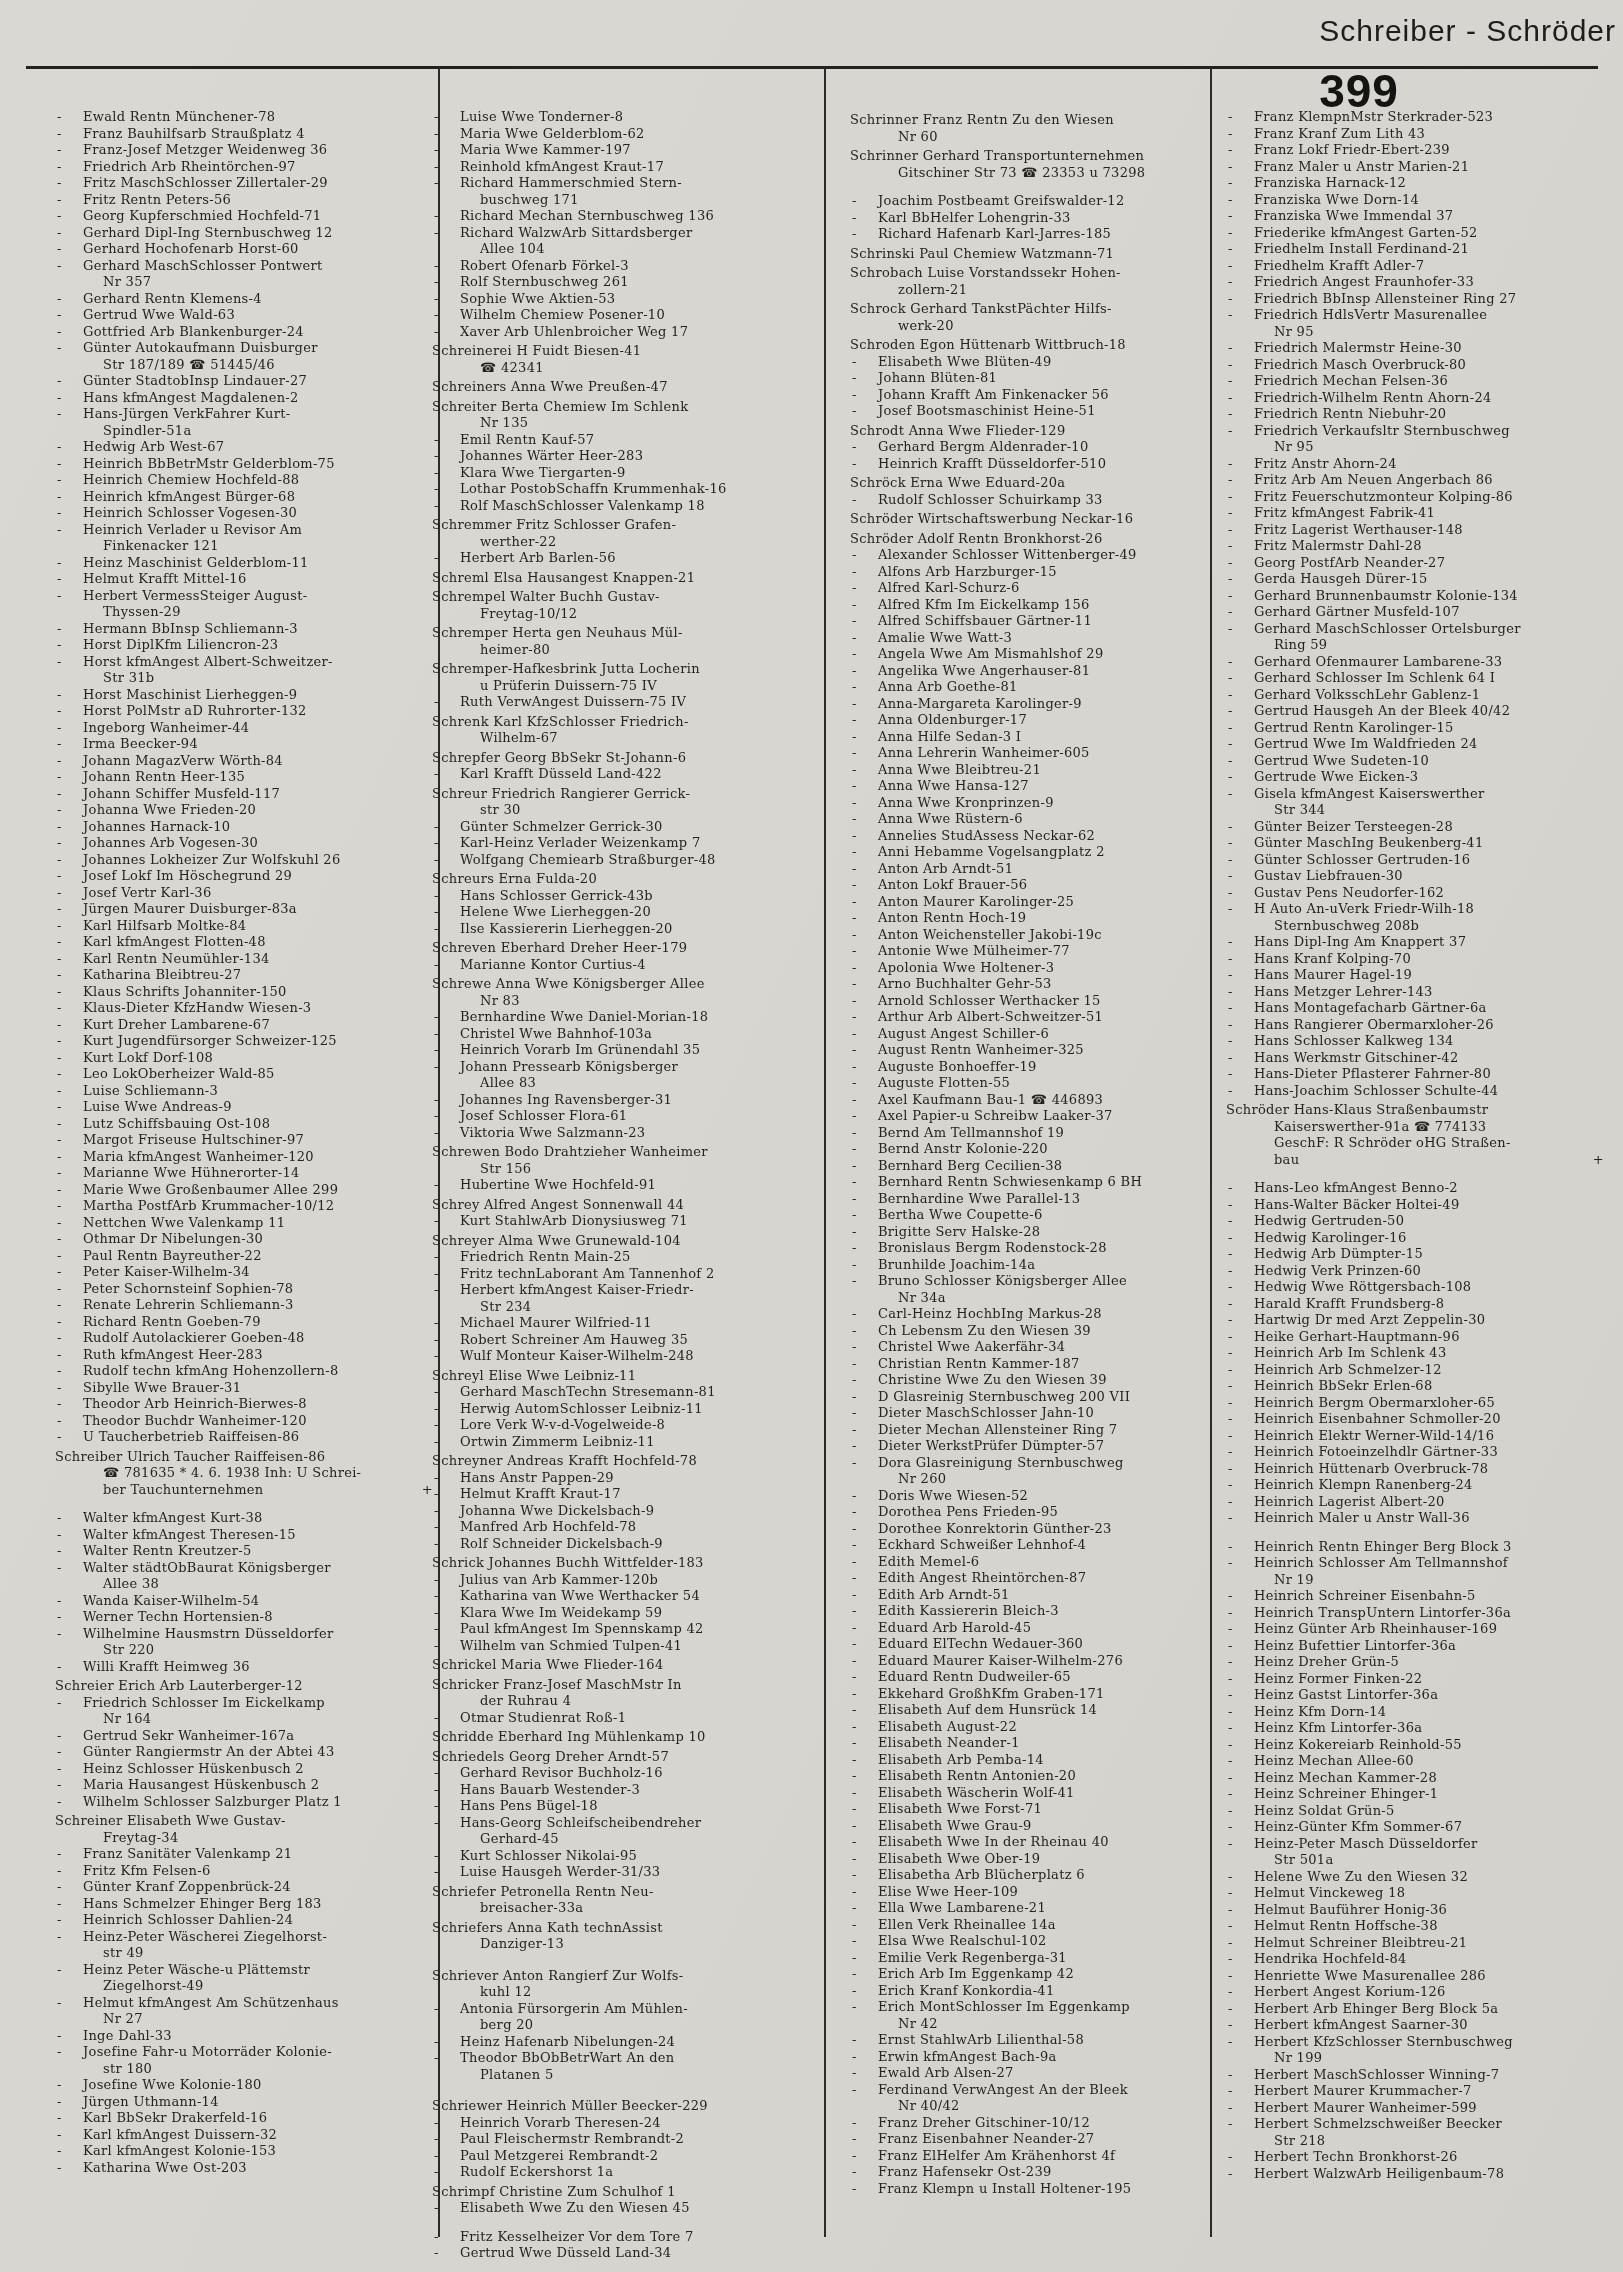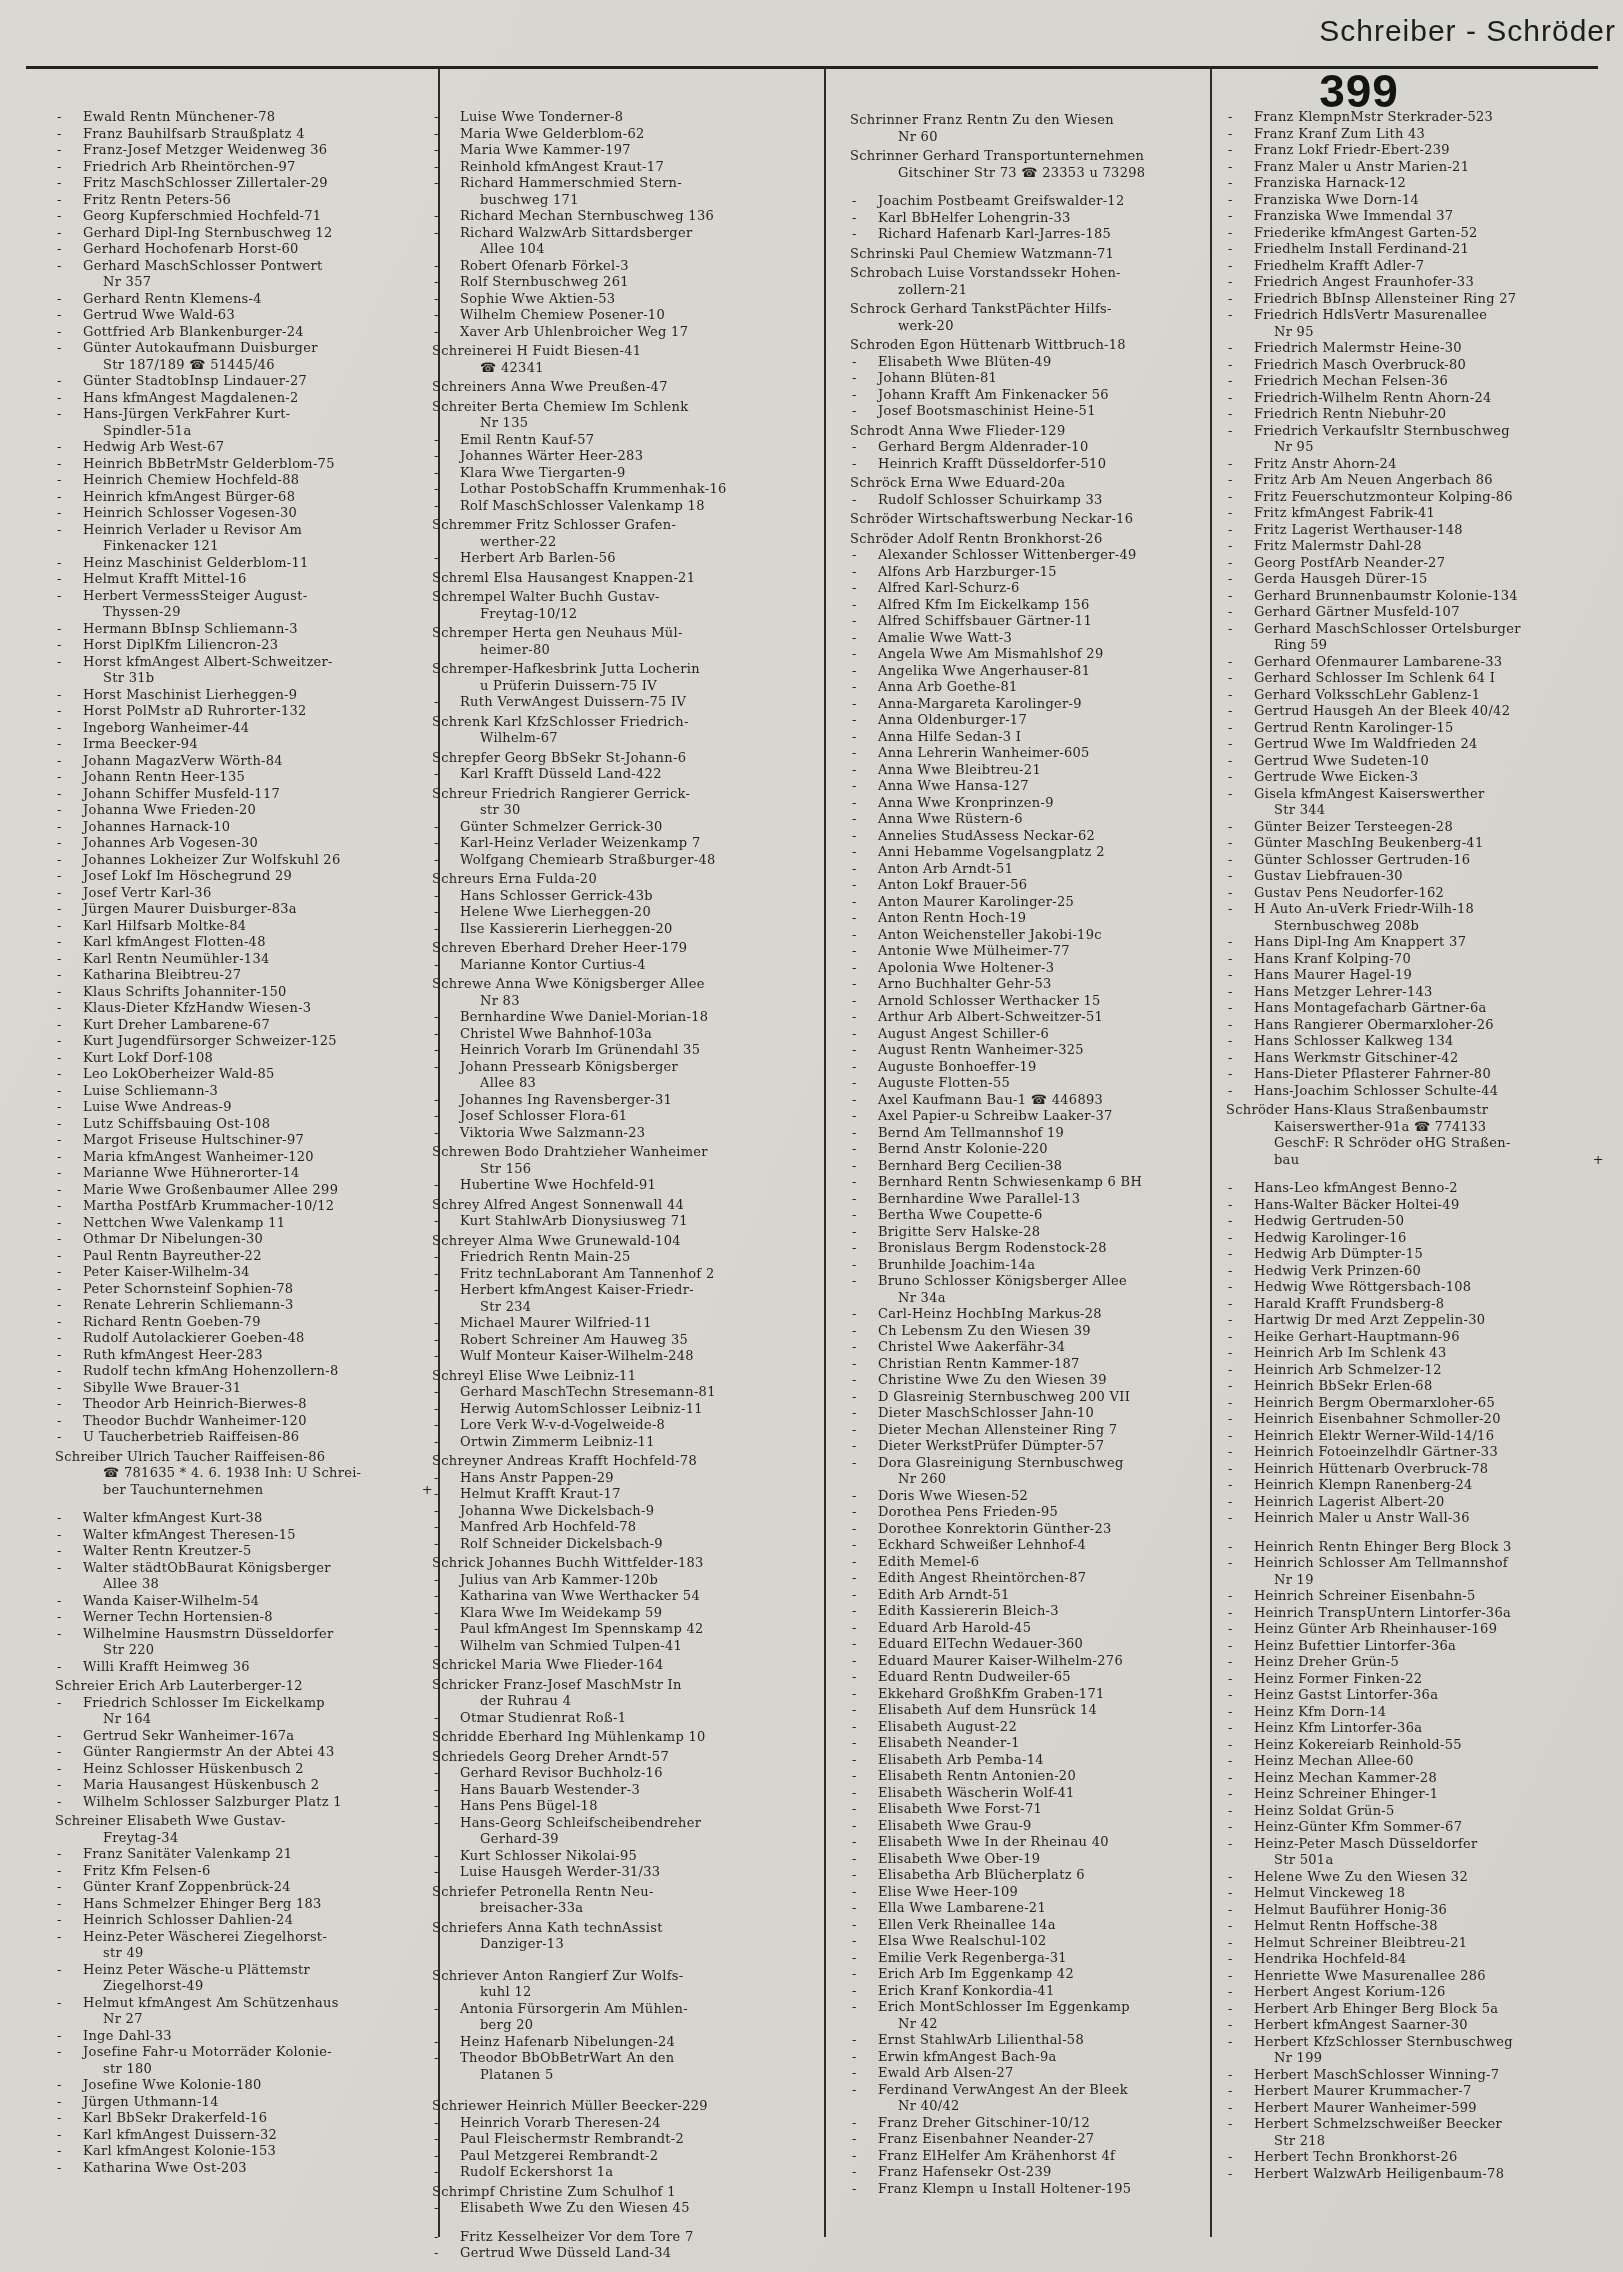--- a/index.html
+++ b/index.html
@@ -255,21 +255,21 @@
         <div class="line head">Schrickel Maria Wwe Flieder-164</div>
         <div class="line head">Schricker Franz-Josef MaschMstr In</div>
         <div class="line cont">der Ruhrau 4</div>
         <div class="line dash"><span class="dash-mark">-</span><span>Otmar Studienrat Roß-1</span></div>
         <div class="line head">Schridde Eberhard Ing Mühlenkamp 10</div>
         <div class="line head">Schriedels Georg Dreher Arndt-57</div>
         <div class="line dash"><span class="dash-mark">-</span><span>Gerhard Revisor Buchholz-16</span></div>
         <div class="line dash"><span class="dash-mark">-</span><span>Hans Bauarb Westender-3</span></div>
         <div class="line dash"><span class="dash-mark">-</span><span>Hans Pens Bügel-18</span></div>
         <div class="line dash"><span class="dash-mark">-</span><span>Hans-Georg Schleifscheibendreher</span></div>
-        <div class="line cont">Gerhard-39</div>
+        <div class="line cont">Gerhard-45</div>
         <div class="line dash"><span class="dash-mark">-</span><span>Kurt Schlosser Nikolai-95</span></div>
         <div class="line dash"><span class="dash-mark">-</span><span>Luise Hausgeh Werder-31/33</span></div>
         <div class="line head">Schriefer Petronella Rentn Neu-</div>
         <div class="line cont">breisacher-33a</div>
         <div class="line head">Schriefers Anna Kath technAssist</div>
         <div class="line cont">Danziger-13</div>
         <div class="gap"></div>
         <div class="line head">Schriever Anton Rangierf Zur Wolfs-</div>
         <div class="line cont">kuhl 12</div>
         <div class="line dash"><span class="dash-mark">-</span><span>Antonia Fürsorgerin Am Mühlen-</span></div>

